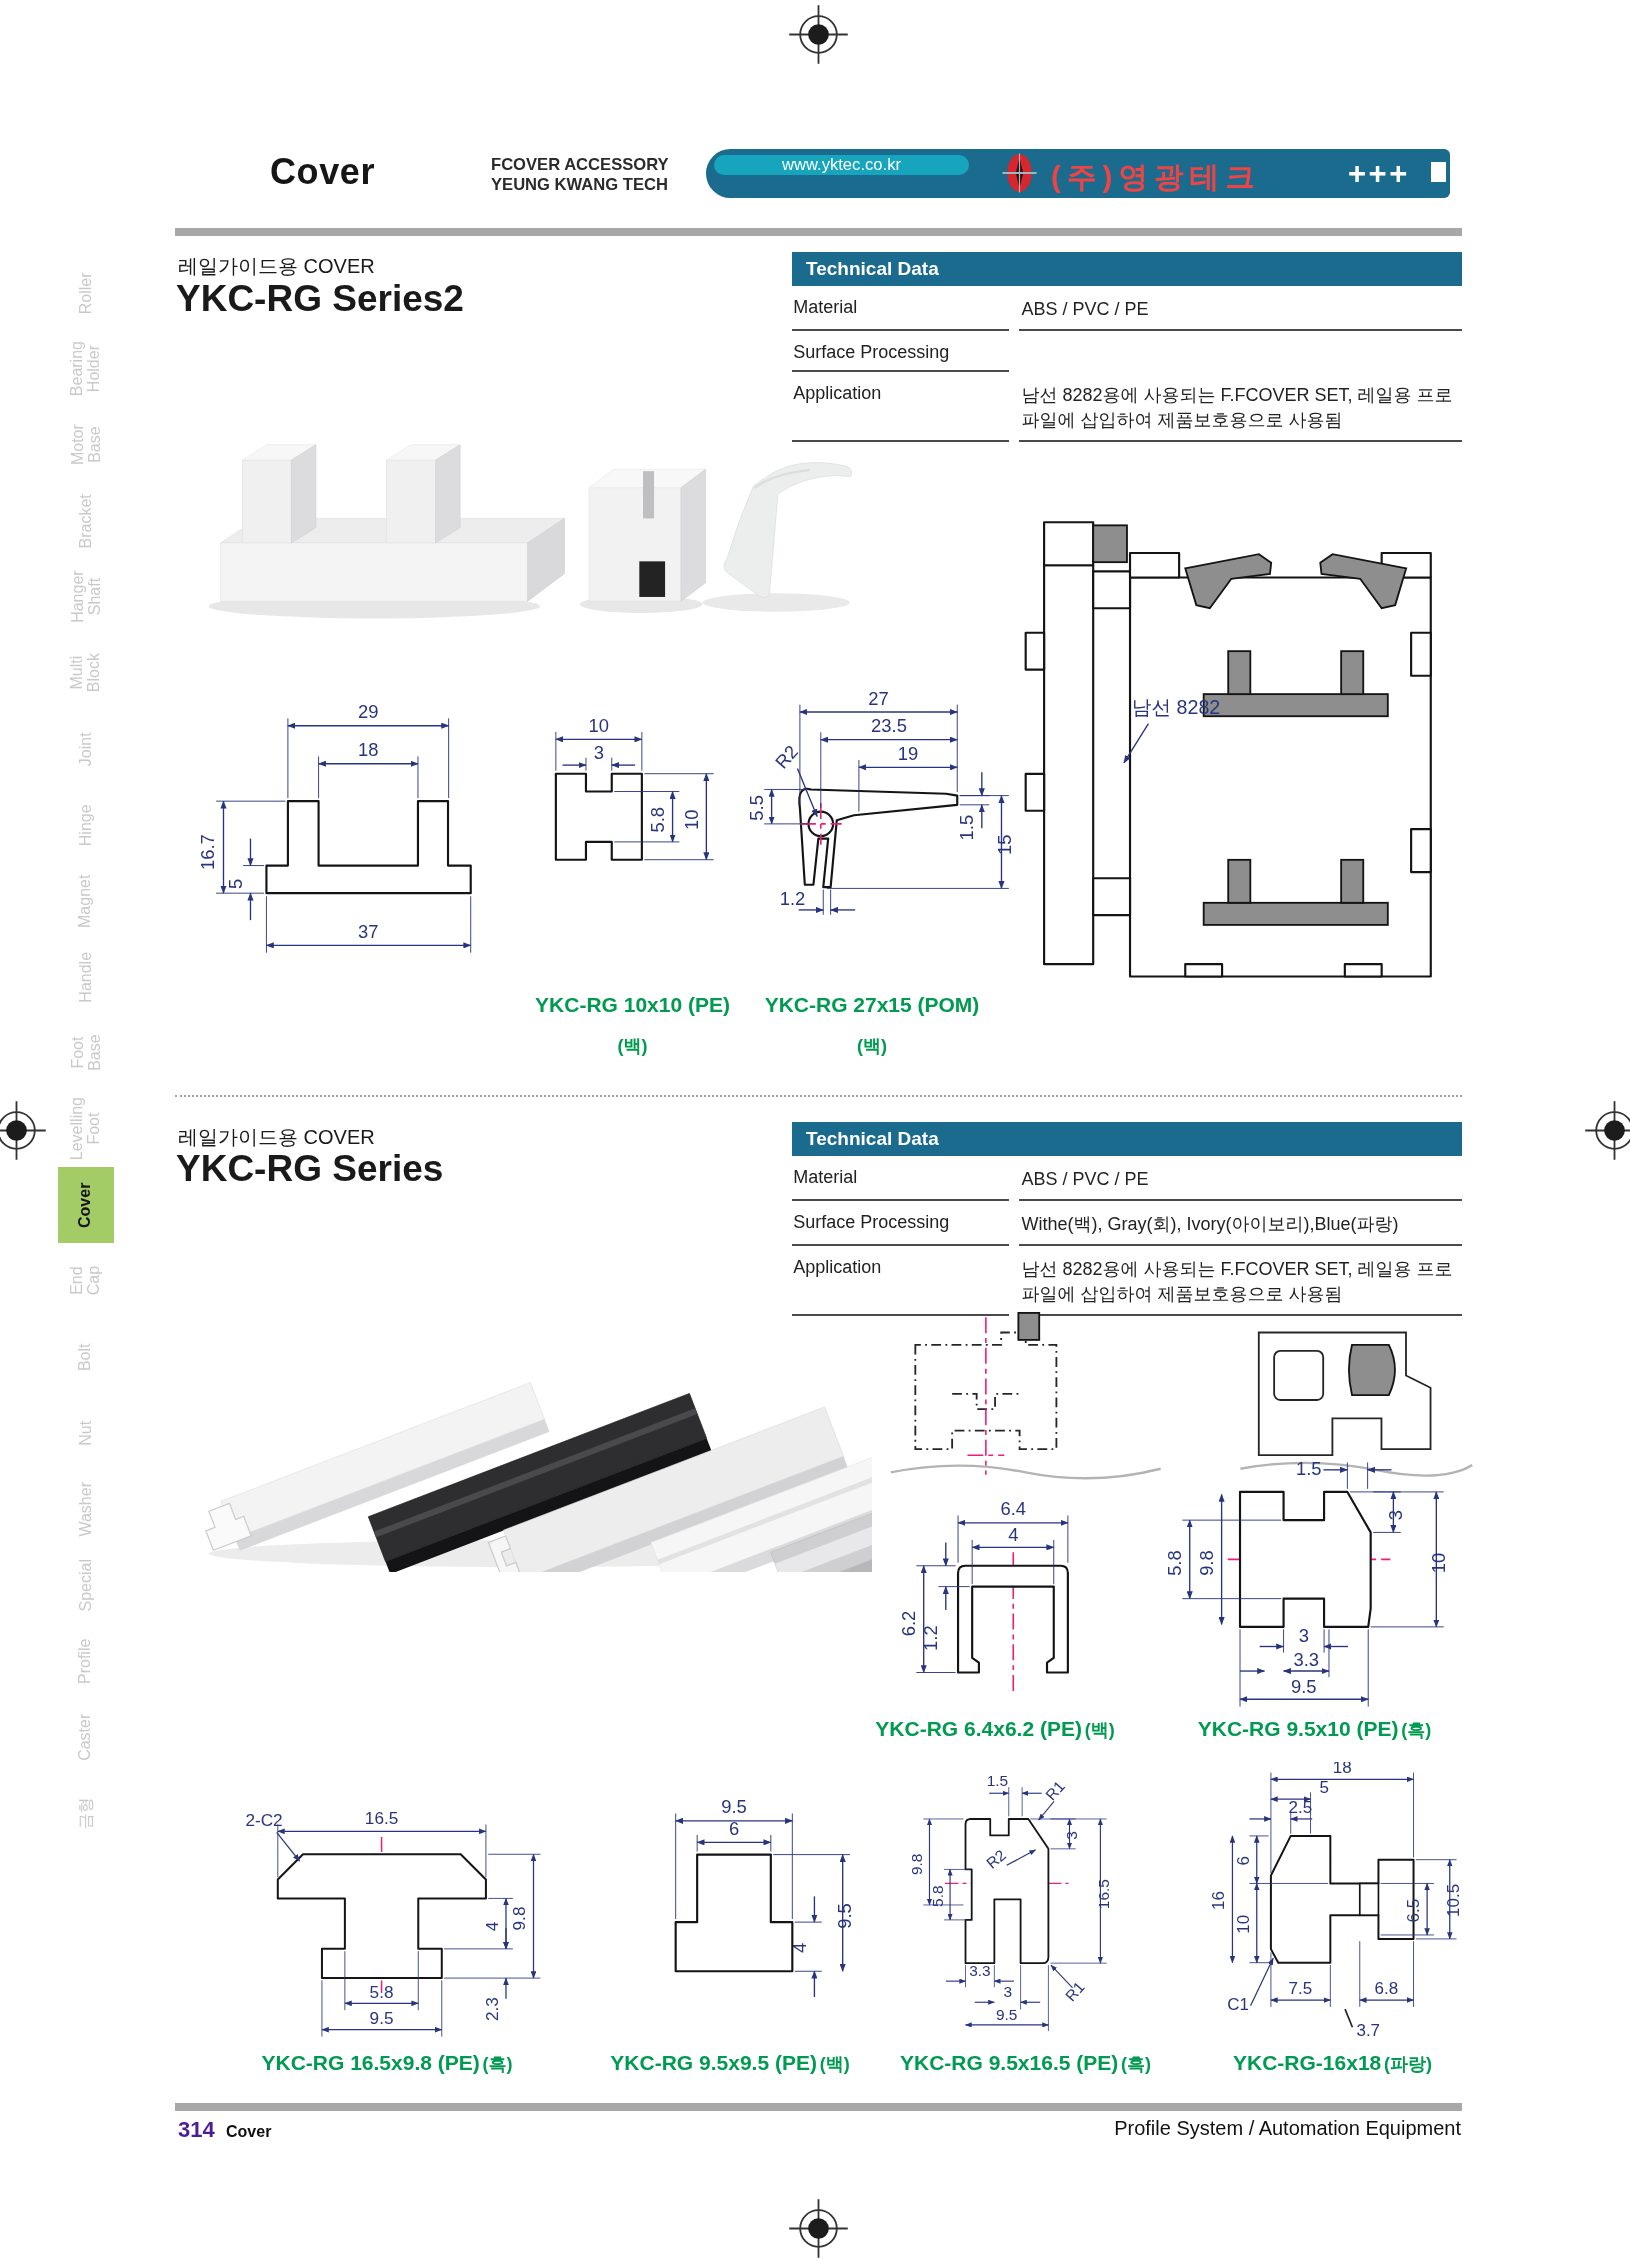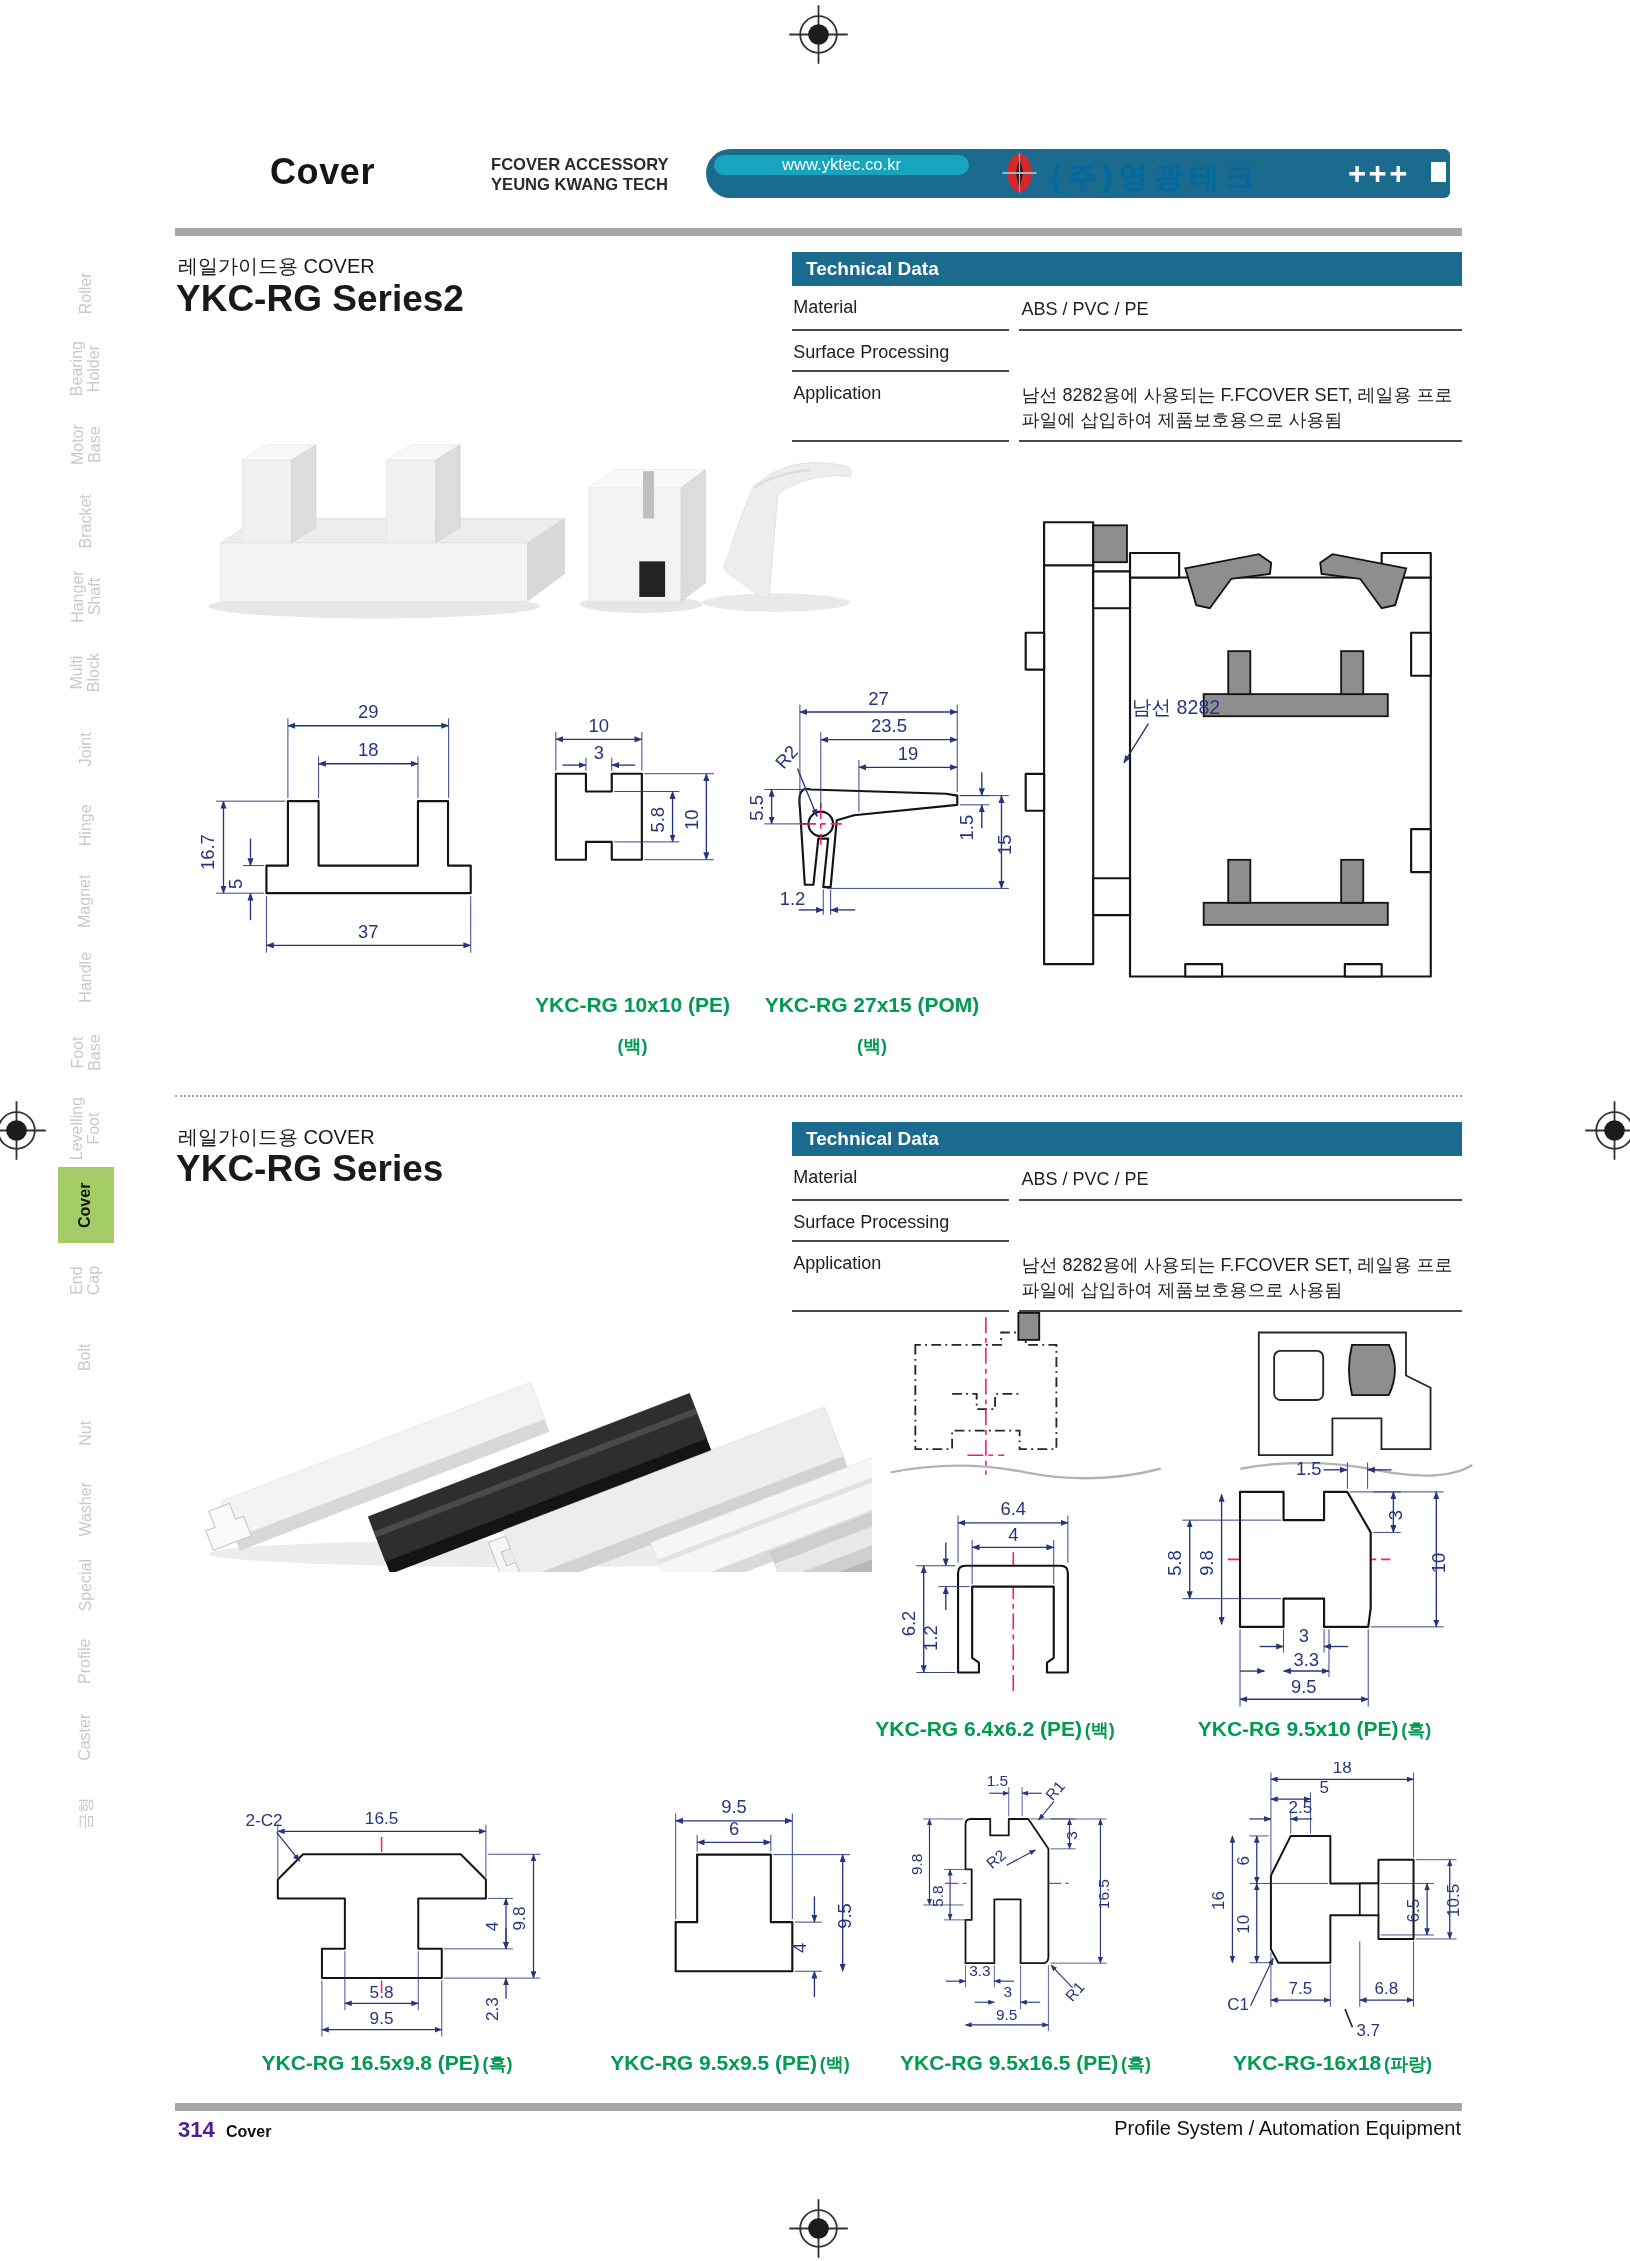--- a/index.html
+++ b/index.html
@@ -3,21 +3,21 @@
 <meta charset="utf-8">
 <style>
   html,body{margin:0;padding:0;background:#888;}
   .page{position:relative;width:1631px;height:2261px;background:#ffffff;font-family:"Liberation Sans",sans-serif;overflow:hidden;}
   .abs{position:absolute;}
   
   .cover-title{font-size:36px;font-weight:bold;color:#161616;letter-spacing:0.6px;}
   .subtitle{font-size:16.6px;font-weight:bold;color:#2b2b2b;line-height:19.6px;letter-spacing:0;}
   .banner{background:#1a6b8d;border-radius:26px 6.1px 6.1px 26px;}
   .pill{background:#16a5bc;border-radius:18.4px;color:#fff;font-size:16.6px;display:flex;align-items:center;justify-content:center;}
-  .company{color:#0369a1;font-size:29.5px;font-weight:bold;letter-spacing:6.1px;white-space:nowrap;}
+  .company{color:#ef4444;font-size:29.5px;font-weight:bold;letter-spacing:6.1px;white-space:nowrap;}
   .plus{color:#fff;font-size:31px;font-weight:bold;letter-spacing:2.5px;}
   .graybar{background:#a8a8a8;height:8px;}
   
   .side{left:58px;top:255px;width:56px;position:absolute;}
   .side-item{width:56px;height:76px;display:flex;align-items:center;justify-content:center;}
   .side-item span{transform:rotate(-90deg);font-size:16px;line-height:16.6px;color:#c9c9c9;white-space:pre-line;text-align:center;display:block;}
   .side-item.active{background:#a3cc66;}
   .side-item.active span{color:#151515;font-weight:bold;}
   
   .cat{font-size:20px;color:#1a1a1a;}
@@ -357,20 +357,21 @@
 <div class="abs ttable" style="left:792px;top:1122px;">
   <div class="thead">
         <span>Technical Data</span>
       </div>
   <div class="trow">
     <div class="tcell-l">Material</div>
     <div class="tcell-v">ABS / PVC / PE</div>
   </div>
   <div class="trow">
     <div class="tcell-l">Surface Processing</div>
+    <div class="tcell-v">Withe(백), Gray(회), Ivory(아이보리),Blue(파랑)</div>
   </div>
   <div class="trow">
     <div class="tcell-l">Application</div>
     <div class="tcell-v">남선 8282용에 사용되는 F.FCOVER SET, 레일용 프로파일에 삽입하여 제품보호용으로 사용됨</div>
   </div>
 </div>
 
 <svg class="abs" style="left:184px;top:1314px;" width="688" height="258" viewBox="0 0 1120 420">
   <ellipse cx="560" cy="390" rx="520" ry="22" fill="#ececec"></ellipse>
   <g transform="translate(60,305) rotate(-21)">

